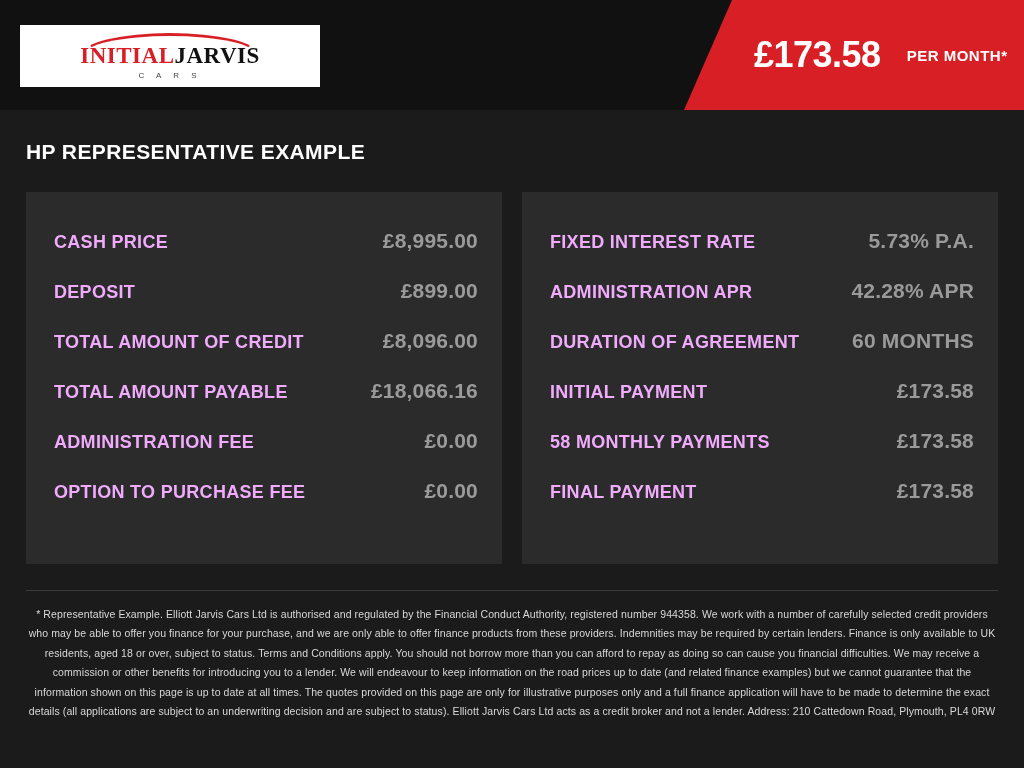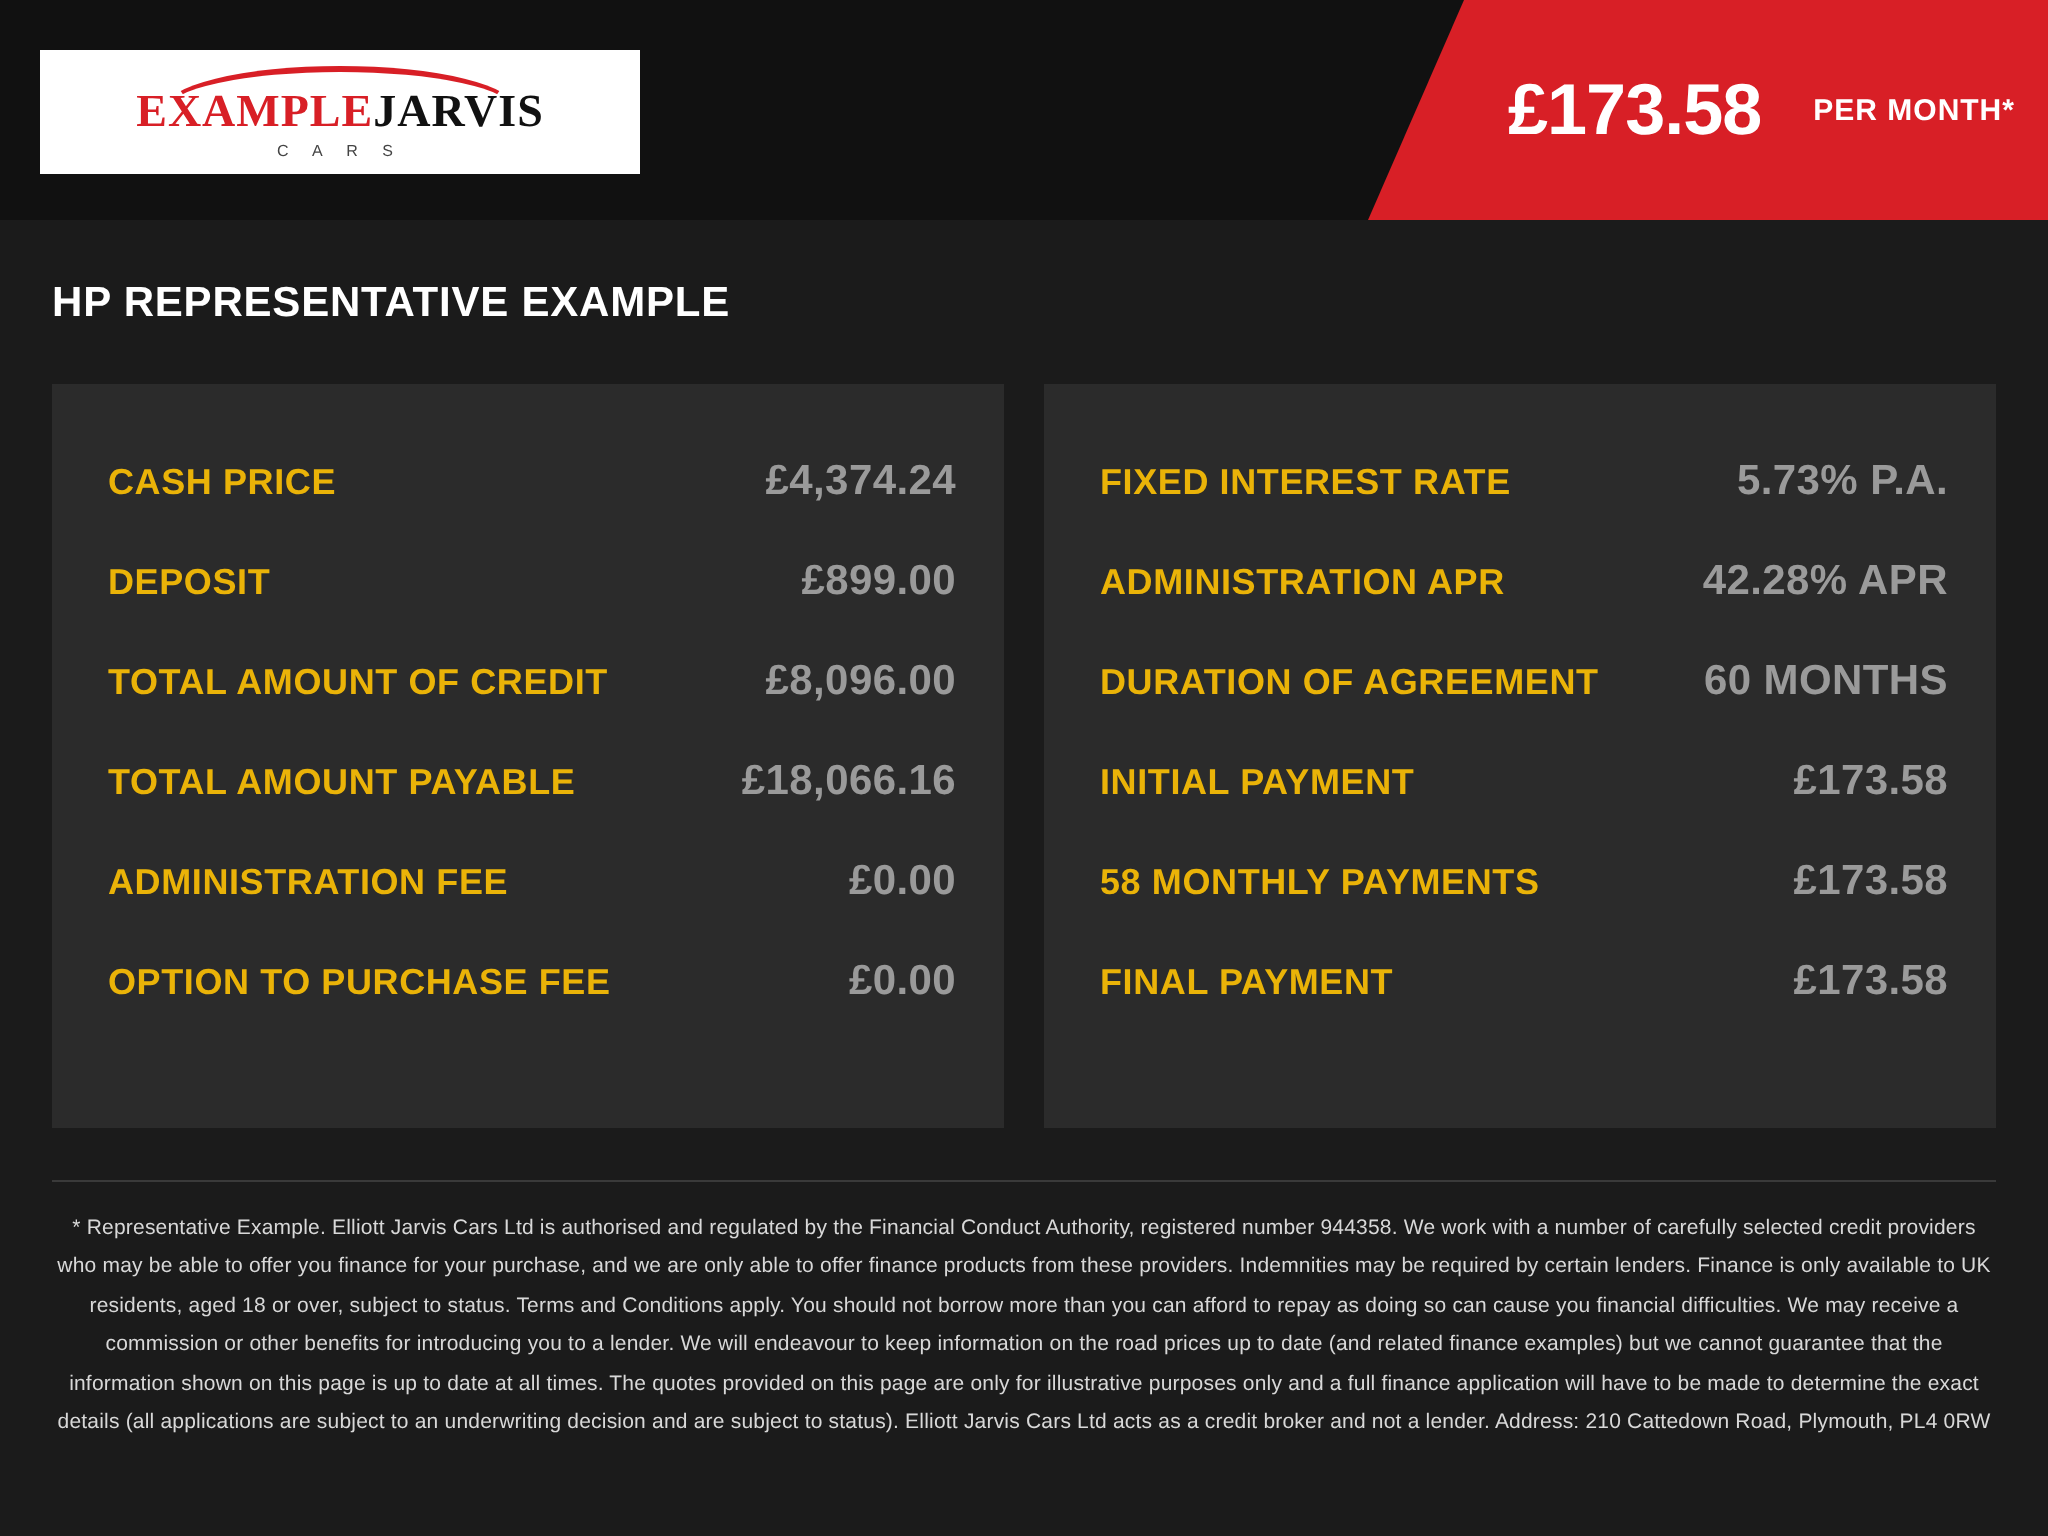--- a/index.html
+++ b/index.html
@@ -105,21 +105,21 @@
     padding: 24px 24px 24px 28px;
     min-height: 372px;
   }
   .row {
     display: flex;
     justify-content: space-between;
     align-items: baseline;
     padding: 13px 0;
   }
   .row-label {
-    color: #eab308;
+    color: #f0abfc;
     font-size: 18px;
     font-weight: bold;
     letter-spacing: 0.3px;
     white-space: nowrap;
   }
   .row-value {
     color: #9a9a9a;
     font-size: 21px;
     font-weight: bold;
     letter-spacing: 0.2px;
@@ -142,38 +142,38 @@
   }
 </style>
 </head>
 <body>
 
 <div class="page">
 
   <div class="header">
     <div class="logo-box">
       <div class="logo-swoosh"></div>
-      <div class="logo-text"><span class="red">EXAMPLE</span><span>JARVIS</span></div>
+      <div class="logo-text"><span class="red">INITIAL</span><span>JARVIS</span></div>
       <div class="logo-sub">C A R S</div>
     </div>
 
     <div class="price-flag">
       <span class="price-amount">£173.58</span>
       <span class="price-per">PER MONTH*</span>
     </div>
   </div>
 
   <div class="title">HP REPRESENTATIVE EXAMPLE</div>
 
   <div class="panels">
 
     <div class="panel">
       <div class="row">
         <span class="row-label">CASH PRICE</span>
-        <span class="row-value">£4,374.24</span>
+        <span class="row-value">£8,995.00</span>
       </div>
       <div class="row">
         <span class="row-label">DEPOSIT</span>
         <span class="row-value">£899.00</span>
       </div>
       <div class="row">
         <span class="row-label">TOTAL AMOUNT OF CREDIT</span>
         <span class="row-value">£8,096.00</span>
       </div>
       <div class="row">

